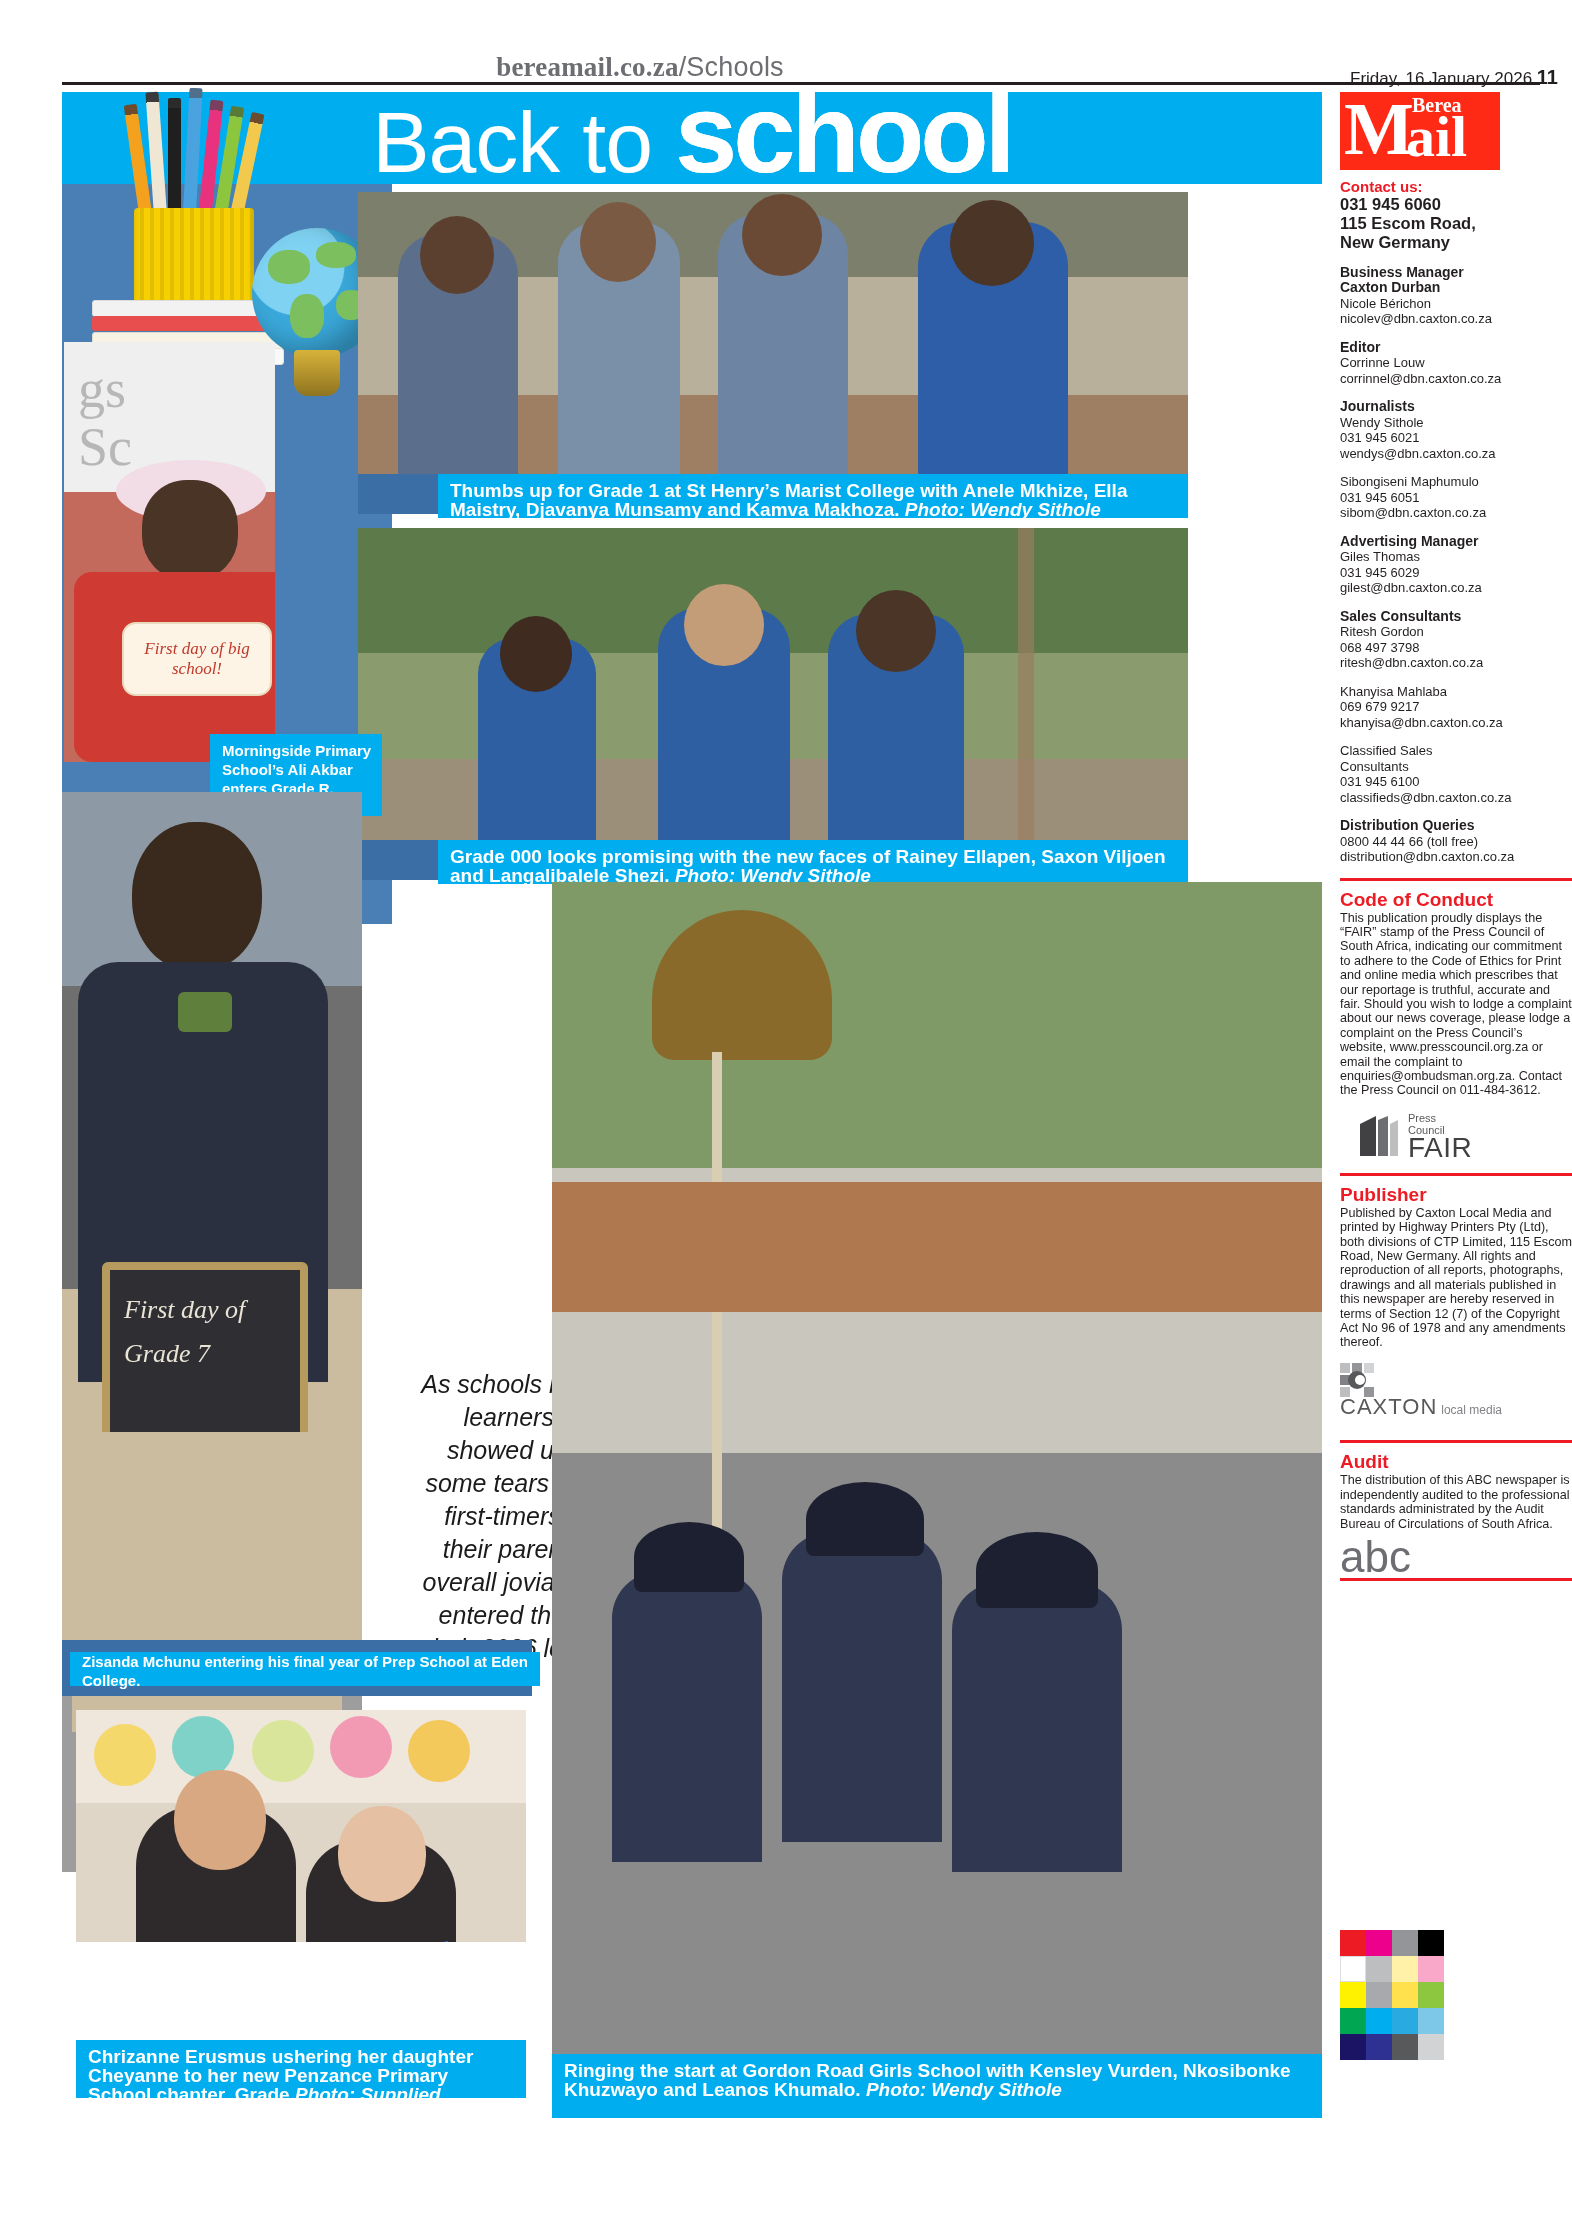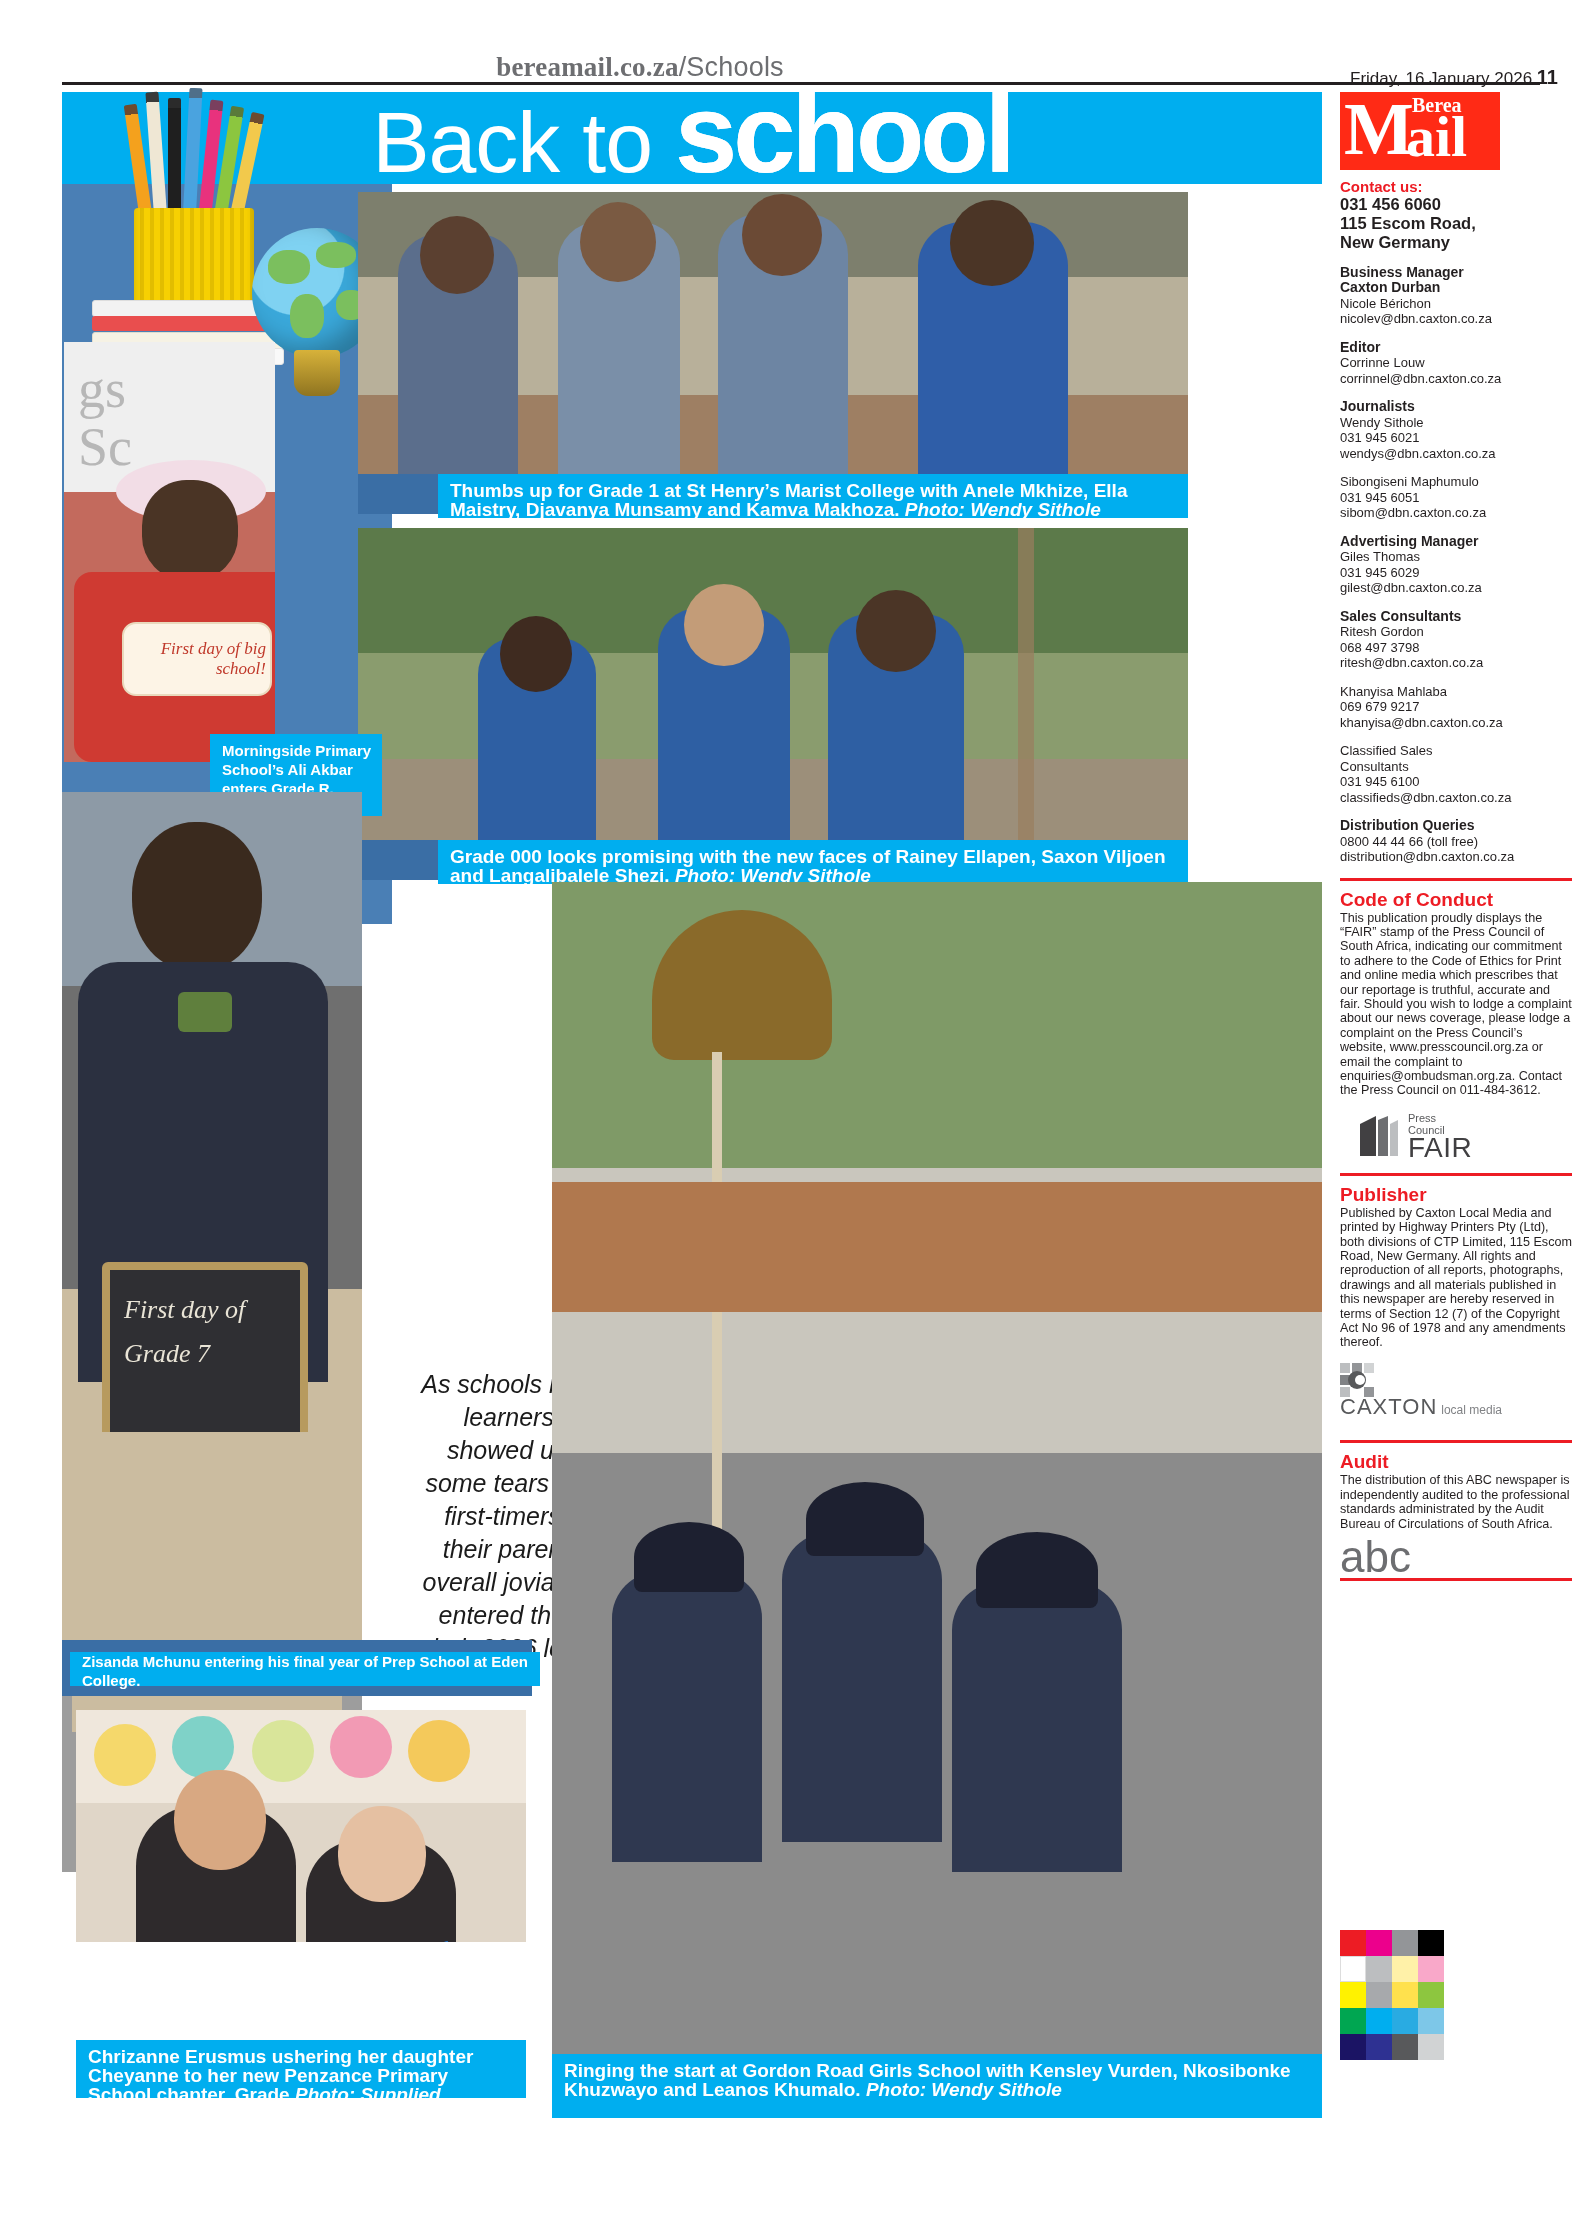--- a/index.html
+++ b/index.html
@@ -187,21 +187,21 @@
 
     <div class="photo" style="left:2px;top:250px;width:211px;height:420px;
         background:linear-gradient(180deg,#cfcfcf 0 34%,#c36a5d 34% 100%);">
       <div style="position:absolute;left:0;top:0;width:244px;height:150px;background:#efefef;"></div>
       <div style="position:absolute;left:14px;top:18px;width:210px;height:120px;font-family:'Liberation Serif',serif;
           font-size:54px;color:#b7b7b7;line-height:58px;">gs<br>Sc</div>
       <div style="position:absolute;left:52px;top:118px;width:150px;height:62px;background:#f2dde6;border-radius:50%;"></div>
       <div style="position:absolute;left:78px;top:138px;width:96px;height:100px;background:#4a3425;border-radius:46% 46% 44% 44%;"></div>
       <div style="position:absolute;left:10px;top:230px;width:224px;height:190px;background:#cf3a32;border-radius:18px;"></div>
       <div style="position:absolute;left:58px;top:280px;width:150px;height:74px;background:#fdf4e6;border-radius:14px;
-          border:2px solid #e9d9bd;display:flex;align-items:center;justify-content:center;text-align:right;
+          border:2px solid #e9d9bd;display:flex;align-items:center;justify-content:center;text-align:center;
           font-family:'Liberation Serif',serif;font-style:italic;font-size:17px;color:#c0392b;line-height:20px;padding:4px;box-sizing:border-box;">
         <span>First day of big school!</span>
       </div>
     </div>
     <div class="cap" style="left:148px;top:642px;width:172px;height:82px;font-size:15px;line-height:19px;">
       <span>Morningside Primary School’s Ali Akbar enters Grade R.</span>
     </div>
 
     <div class="photo" style="left:0px;top:700px;width:300px;height:1080px;
         background:linear-gradient(180deg,#8d9aa6 0 18%,#6f6f6f 18% 46%,#cbbca0 46% 82%,#9d9d9d 82% 100%);">
@@ -264,21 +264,21 @@
   <div class="rail">
 
     <div class="logo">
       <span class="m">M</span>
       <span class="berea">Berea</span>
       <span class="ail">ail</span>
     </div>
 
     <div class="blk">
       <div class="red" style="font-size:15px;">Contact us:</div>
-      <div class="big">031 456 6060</div>
+      <div class="big">031 945 6060</div>
       <div class="big">115 Escom Road,</div>
       <div class="big">New Germany</div>
     </div>
 
     <div class="blk">
       <h4>Business Manager</h4>
       <h4>Caxton Durban</h4>
       <p>Nicole Bérichon</p>
       <p>nicolev@dbn.caxton.co.za</p>
     </div>

